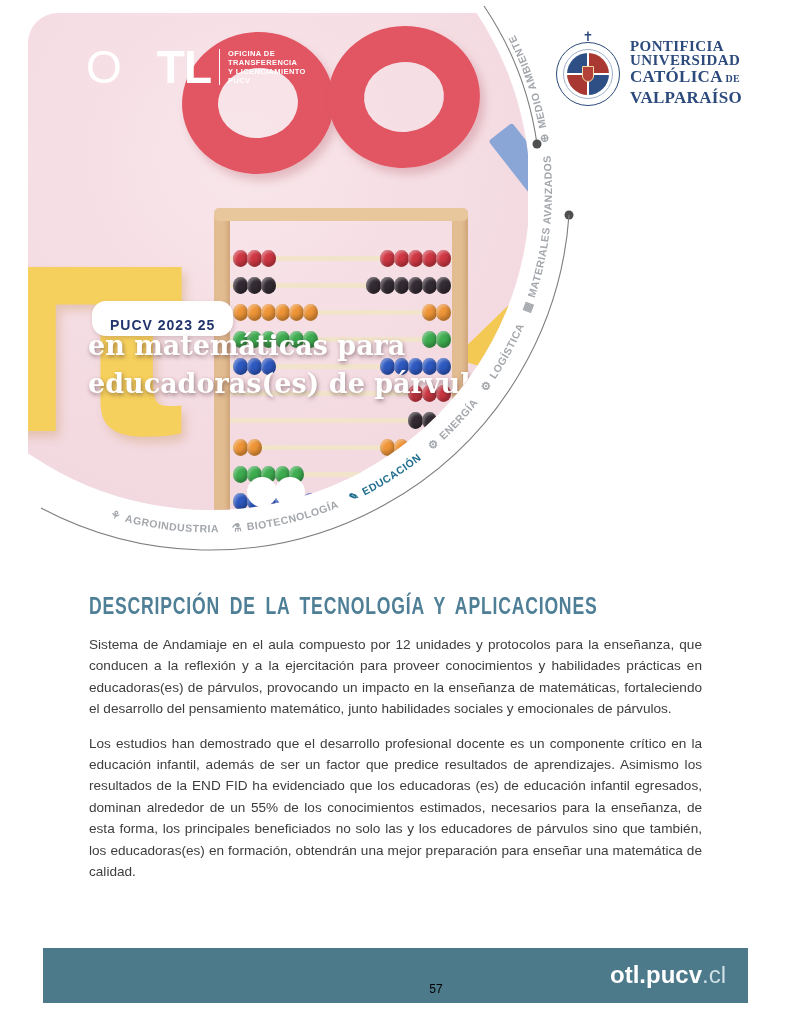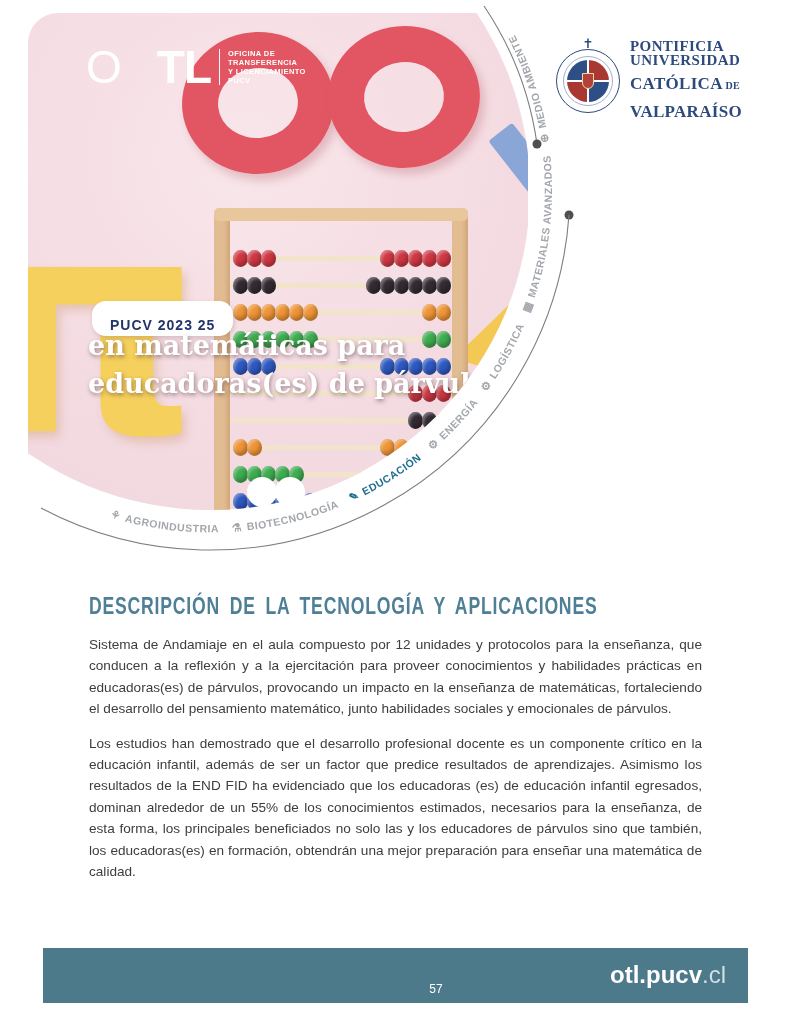--- a/index.html
+++ b/index.html
@@ -81,42 +81,42 @@
     overflow:hidden;display:grid;grid-template-columns:1fr 1fr;grid-template-rows:1fr 1fr;gap:2px;
     background:#ffffff;}
   #crest .q1{background:#2e4f86;} #crest .q2{background:#a93832;}
   #crest .q3{background:#a93832;} #crest .q4{background:#2e4f86;}
   #crest .shield{position:absolute;left:26px;top:24px;width:12px;height:16px;background:#b5423a;
     border:1px solid #f0d9a0;border-radius:0 0 7px 7px;box-sizing:border-box;}
   #crest .cross{position:absolute;left:26px;top:-12px;width:12px;height:14px;text-align:center;
     color:#2c4a7c;font-size:13px;line-height:14px;}
   #uni-text{margin-left:10px;color:#2c4a7c;font-family:"Liberation Serif",serif;}
   #uni-text .small{font-size:15px;font-weight:bold;letter-spacing:.4px;line-height:13.5px;}
-  #uni-text .big{font-size:17px;font-weight:bold;letter-spacing:.3px;line-height:19px;margin-top:7px;}
+  #uni-text .big{font-size:17px;font-weight:bold;letter-spacing:.3px;line-height:19px;}
   #uni-text .de{font-size:10px;font-weight:bold;}
 
   
   #section{position:absolute;left:89px;top:594px;width:613px;}
   #section-heading{color:#4e7f96;font-weight:bold;font-size:22px;white-space:nowrap;
     margin-bottom:14px;}
   #section-heading span{display:inline-block;transform:scale(.8,1.1);transform-origin:0 60%;
     letter-spacing:1px;word-spacing:5px;}
   .para{font-size:13.6px;line-height:21.4px;color:#3d3d3d;text-align:justify;margin:0 0 13px 0;}
 
   
   #footer{position:absolute;left:43px;top:948px;width:705px;height:55px;background:#4d7a8b;}
   #footer-left{position:absolute;left:47px;top:9px;color:#ffffff;}
   #footer-title{font-weight:bold;font-size:13.5px;line-height:17px;}
   #footer-contact{font-size:12px;line-height:17px;color:#e9eff2;}
   #footer-contact b{font-weight:bold;color:#ffffff;}
   #footer-site{position:absolute;right:22px;top:13px;font-size:24px;color:#ffffff;}
   #footer-site .bold{font-weight:bold;}
   #footer-site .light{font-weight:400;color:#cfdfe6;}
   #page-number{position:absolute;left:338px;top:34px;width:110px;text-align:center;
-    color:#ffffff;font-size:12px;}
+    color:#000000;font-size:12px;}
 </style>
 </head>
 <body>
 
 <div id="page">
 
   <div id="hero-wrap">
     <div id="hero-circle">
       <div id="scene">
 

